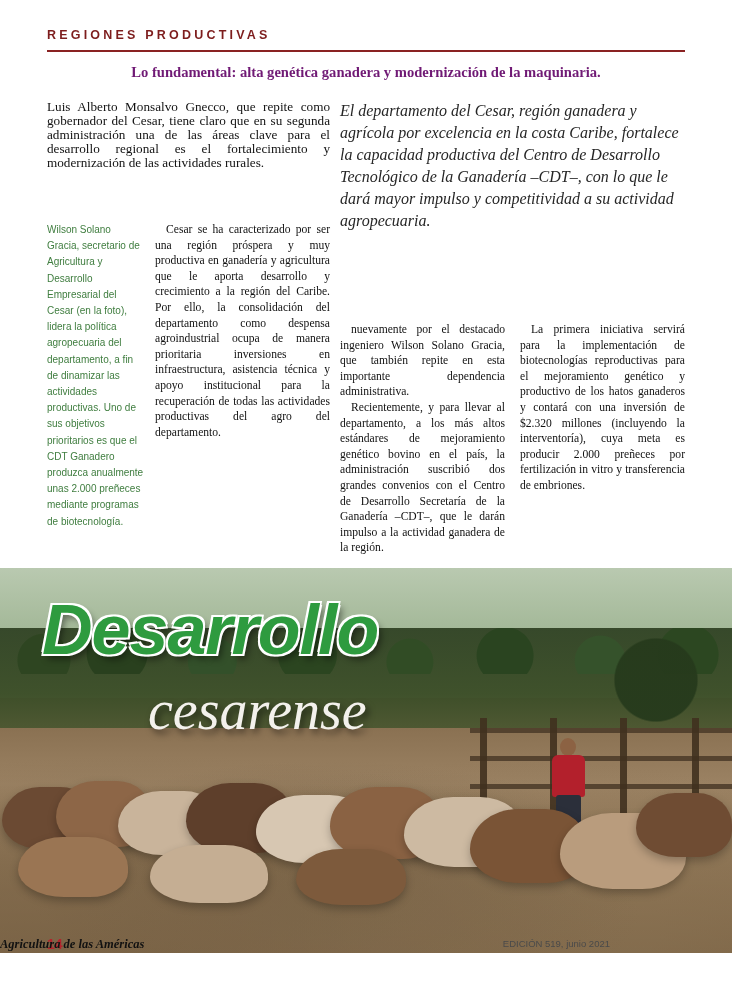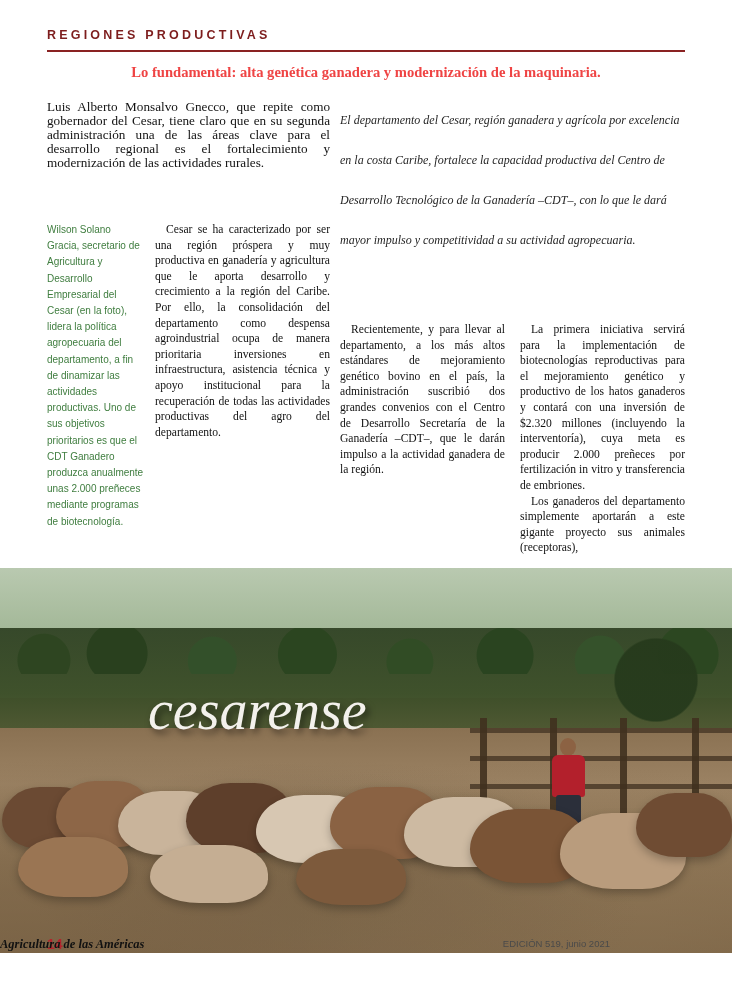--- a/index.html
+++ b/index.html
@@ -44,21 +44,21 @@
 
   .headline {
     position: absolute;
     left: 47px;
     top: 64px;
     width: 638px;
     text-align: center;
     font-family: "Liberation Serif", serif;
     font-weight: bold;
     font-size: 14.6px;
-    color: #ef4444;
+    color: #701a75;
   }
 
   
   .lead {
     position: absolute;
     left: 47px;
     top: 100px;
     width: 283px;
     font-size: 13.2px;
     line-height: 14px;
@@ -67,22 +67,22 @@
   }
 
   
   .deck {
     position: absolute;
     left: 340px;
     top: 100px;
     width: 350px;
     font-family: "Liberation Serif", serif;
     font-style: italic;
-    font-size: 12px;
-    line-height: 40px;
+    font-size: 16px;
+    line-height: 22px;
     color: #262626;
   }
 
   
   .caption-col {
     position: absolute;
     left: 47px;
     top: 222px;
     width: 98px;
     font-family: "Liberation Sans", sans-serif;
@@ -273,26 +273,26 @@
 
   <div class="deck">El departamento del Cesar, región ganadera y agrícola por excelencia en la costa Caribe, fortalece la capacidad productiva del Centro de Desarrollo Tecnológico de la Ganadería –CDT–, con lo que le dará mayor impulso y competitividad a su actividad agropecuaria.</div>
 
   <div class="caption-col">Wilson Solano Gracia, secretario de Agricultura y Desarrollo Empresarial del Cesar (en la foto), lidera la política agropecuaria del departamento, a fin de dinamizar las actividades productivas. Uno de sus objetivos prioritarios es que el CDT Ganadero produzca anualmente unas 2.000 preñeces mediante programas de biotecnología.</div>
 
   <div class="col col-2">
     <p class="first">Cesar se ha caracterizado por ser una región próspera y muy productiva en ganadería y agricultura que le aporta desarrollo y crecimiento a la región del Caribe. Por ello, la consolidación del departamento como despensa agroindustrial ocupa de manera prioritaria inversiones en infraestructura, asistencia técnica y apoyo institucional para la recuperación de todas las actividades productivas del agro del departamento.</p>
   </div>
 
   <div class="col col-3">
+    <p class="first">nuevamente por el destacado ingeniero Wilson Solano Gracia, que también repite en esta importante dependencia administrativa.</p>
     <p>Recientemente, y para llevar al departamento, a los más altos estándares de mejoramiento genético bovino en el país, la administración suscribió dos grandes convenios con el Centro de Desarrollo Secretaría de la Ganadería –CDT–, que le darán impulso a la actividad ganadera de la región.</p>
   </div>
 
   <div class="col col-4">
     <p class="first">La primera iniciativa servirá para la implementación de biotecnologías reproductivas para el mejoramiento genético y productivo de los hatos ganaderos y contará con una inversión de $2.320 millones (incluyendo la interventoría), cuya meta es producir 2.000 preñeces por fertilización in vitro y transferencia de embriones.</p>
-    <p>Los ganaderos del departamento simplemente aportarán a este gigante proyecto sus animales (receptoras),</p>
   </div>
 
   <div class="photo">
     <div class="sky"></div>
     <div class="treeline"></div>
     <div class="palm"></div>
     <div class="ground"></div>
 
     <div class="fence">
       <div class="rail" style="top:10px"></div>
@@ -319,20 +319,21 @@
       <div class="cow" style="left:330px;top:34px; width:112px; height:72px; background:#8a6243;"></div>
       <div class="cow" style="left:404px;top:44px; width:120px; height:70px; background:#cdbaa2;"></div>
       <div class="cow" style="left:470px;top:56px; width:118px; height:74px; background:#7a5436;"></div>
       <div class="cow" style="left:560px;top:60px; width:126px; height:76px; background:#b99c7d;"></div>
       <div class="cow" style="left:636px;top:40px; width:96px;  height:64px; background:#6f4c33;"></div>
       <div class="cow" style="left:18px; top:84px; width:110px; height:60px; background:#9a7553;"></div>
       <div class="cow" style="left:150px;top:92px; width:118px; height:58px; background:#c5ae93;"></div>
       <div class="cow" style="left:296px;top:96px; width:110px; height:56px; background:#7d5a3c;"></div>
     </div>
 
+    <div class="title-main" style="position:absolute; left:42px; top:22px;">Desarrollo</div>
     <div class="title-sub" style="position:absolute; left:148px; top:110px;">cesarense</div>
   </div>
 
   <div class="footer"></div>
   <div class="folio">14</div>
   <div class="footer-center">Agricultura de las Américas</div>
   <div class="footer-right">EDICIÓN 519, junio 2021</div>
 
 </div>
 

